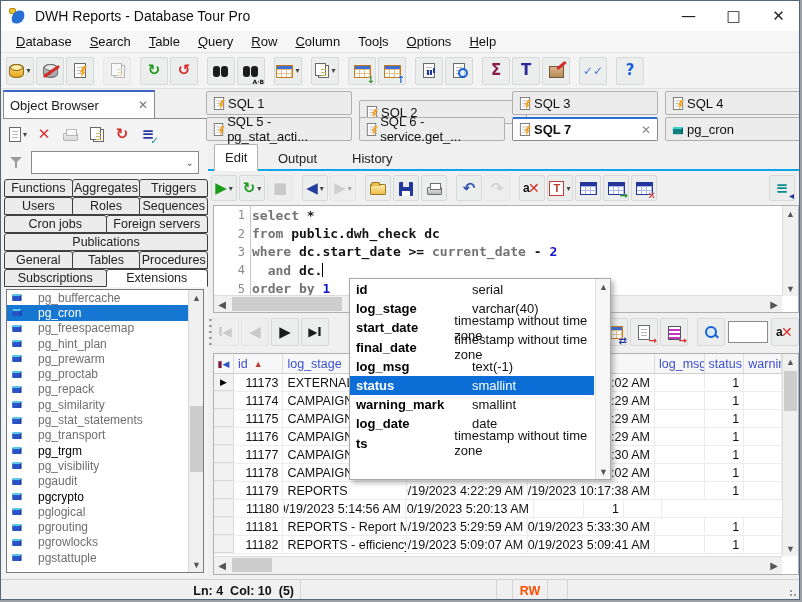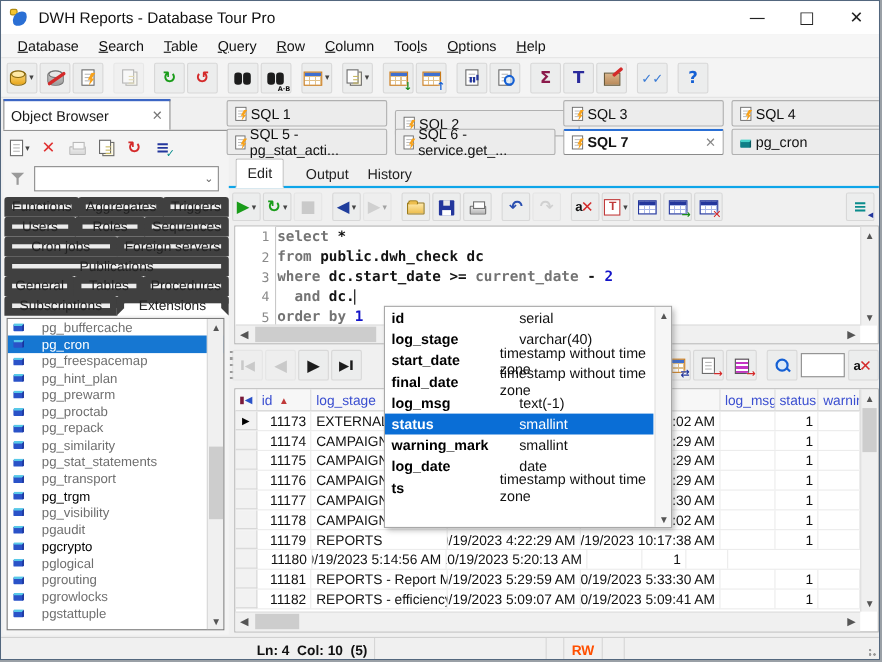--- a/index.html
+++ b/index.html
@@ -117,21 +117,21 @@
            border-top:1px solid #8a8a8a;}
   .lp-toolbar{position:absolute;left:2px;top:2px;height:26px;display:flex;align-items:center;}
   .lp-toolbar .tbtn{height:24px;min-width:24px;background:transparent;border-color:transparent;}
   .lp-filter{position:absolute;left:2px;top:30px;height:26px;display:flex;align-items:center;width:200px;}
   .lp-select{margin-left:8px;width:168px;height:23px;background:#fff;border:1px solid #8a8a8a;
              display:flex;align-items:center;justify-content:flex-end;padding-right:4px;}
   .lp-select .chev{color:#666;font-size:10px;}
   .obj-tabs{position:absolute;left:1px;top:60px;width:203px;}
   .obj-tab-row{display:flex;height:18px;}
   .obj-tab{flex:1;display:flex;align-items:center;justify-content:center;font-size:12.5px;
-           background:#ececec;border:7px solid #404040;border-radius:3px 3px 0 0;margin-right:-1px;color:#222;}
+           background:#ececec;border:1px solid #404040;border-radius:3px 3px 0 0;margin-right:-1px;color:#222;}
   .obj-tab.active{background:#fff;border-bottom-color:#fff;font-size:12.5px;z-index:2;}
   .ext-list{position:absolute;left:3px;top:170px;width:198px;height:284px;background:#fff;
             border:1px solid #7a7a7a;overflow:hidden;}
   .ext-item{height:15.3px;display:flex;align-items:center;padding-left:4px;font-size:12px;color:#6f6f6f;gap:12px;}
   .ext-item .ic-box3d{transform:scale(.8);margin:0 3px 0 0;}
   .ext-item.installed{color:#000;}
   .ext-item.selected{background:#1677d2;color:#fff;}
   .ext-scroll{position:absolute;right:0;top:0;width:15px;height:100%;background:#f0f0f0;border-left:1px solid #d8d8d8;}
   .sb-a{position:absolute;left:0;width:15px;height:15px;display:flex;align-items:center;justify-content:center;
         color:#555;font-size:9px;}
@@ -517,21 +517,21 @@
             <span class="closex">✕</span>
           </div>
           <div class="sql-tab" style="left: 459px; top: 28px; width: 146px;">
             <span class="ic ic-box3d teal"></span>
             <span>pg_cron</span>
           </div>
         </div>
       <div class="doc-tabs">
           <div class="doc-tab active" style="left: 6px;">Edit</div>
           <div class="doc-tab" style="left: 60px;">Output</div>
-          <div class="doc-tab" style="left: 116px;">History</div>
+          <div class="doc-tab" style="left: 134px;">History</div>
         </div>
       <div class="ed-toolbar">
           <span class="tbtn">
             <span class="glyph" style="color: rgb(26, 156, 26);">▶</span>
             <span class="dd-arrow">▾</span>
           </span>
           <span class="tbtn">
             <span class="glyph" style="color: rgb(26, 156, 26);">↻</span>
             <span class="dd-arrow">▾</span>
           </span>
@@ -843,21 +843,21 @@
           <span class="pp-type">timestamp without time zone</span>
         </div>
       </div>
     <div class="pp-scroll">
       <span class="sb-a" style="top:0;">▲</span>
       <span class="sb-a" style="bottom:0;">▼</span>
     </div>
   </div>
 
   <div class="statusbar">
-    <div class="sb-seg sb-cursor" style="left:0;width:340px;padding-left:12px;">Ln: 4  Col: 10  (5)</div>
+    <div class="sb-seg sb-cursor" style="left:0;width:300px;padding-left:12px;">Ln: 4  Col: 10  (5)</div>
     <div class="sb-seg" style="left:300px;width:196px;"></div>
     <div class="sb-seg" style="left:496px;width:16px;"></div>
     <div class="sb-seg sb-rw" style="left:512px;width:35px;color:#ff4f00;">RW</div>
     <div class="sb-seg" style="left:547px;width:20px;"></div>
     <div class="sb-seg" style="left:567px;width:233px;border-right:none;"></div>
     <div class="grip"></div>
   </div>
 
 </div>
 

